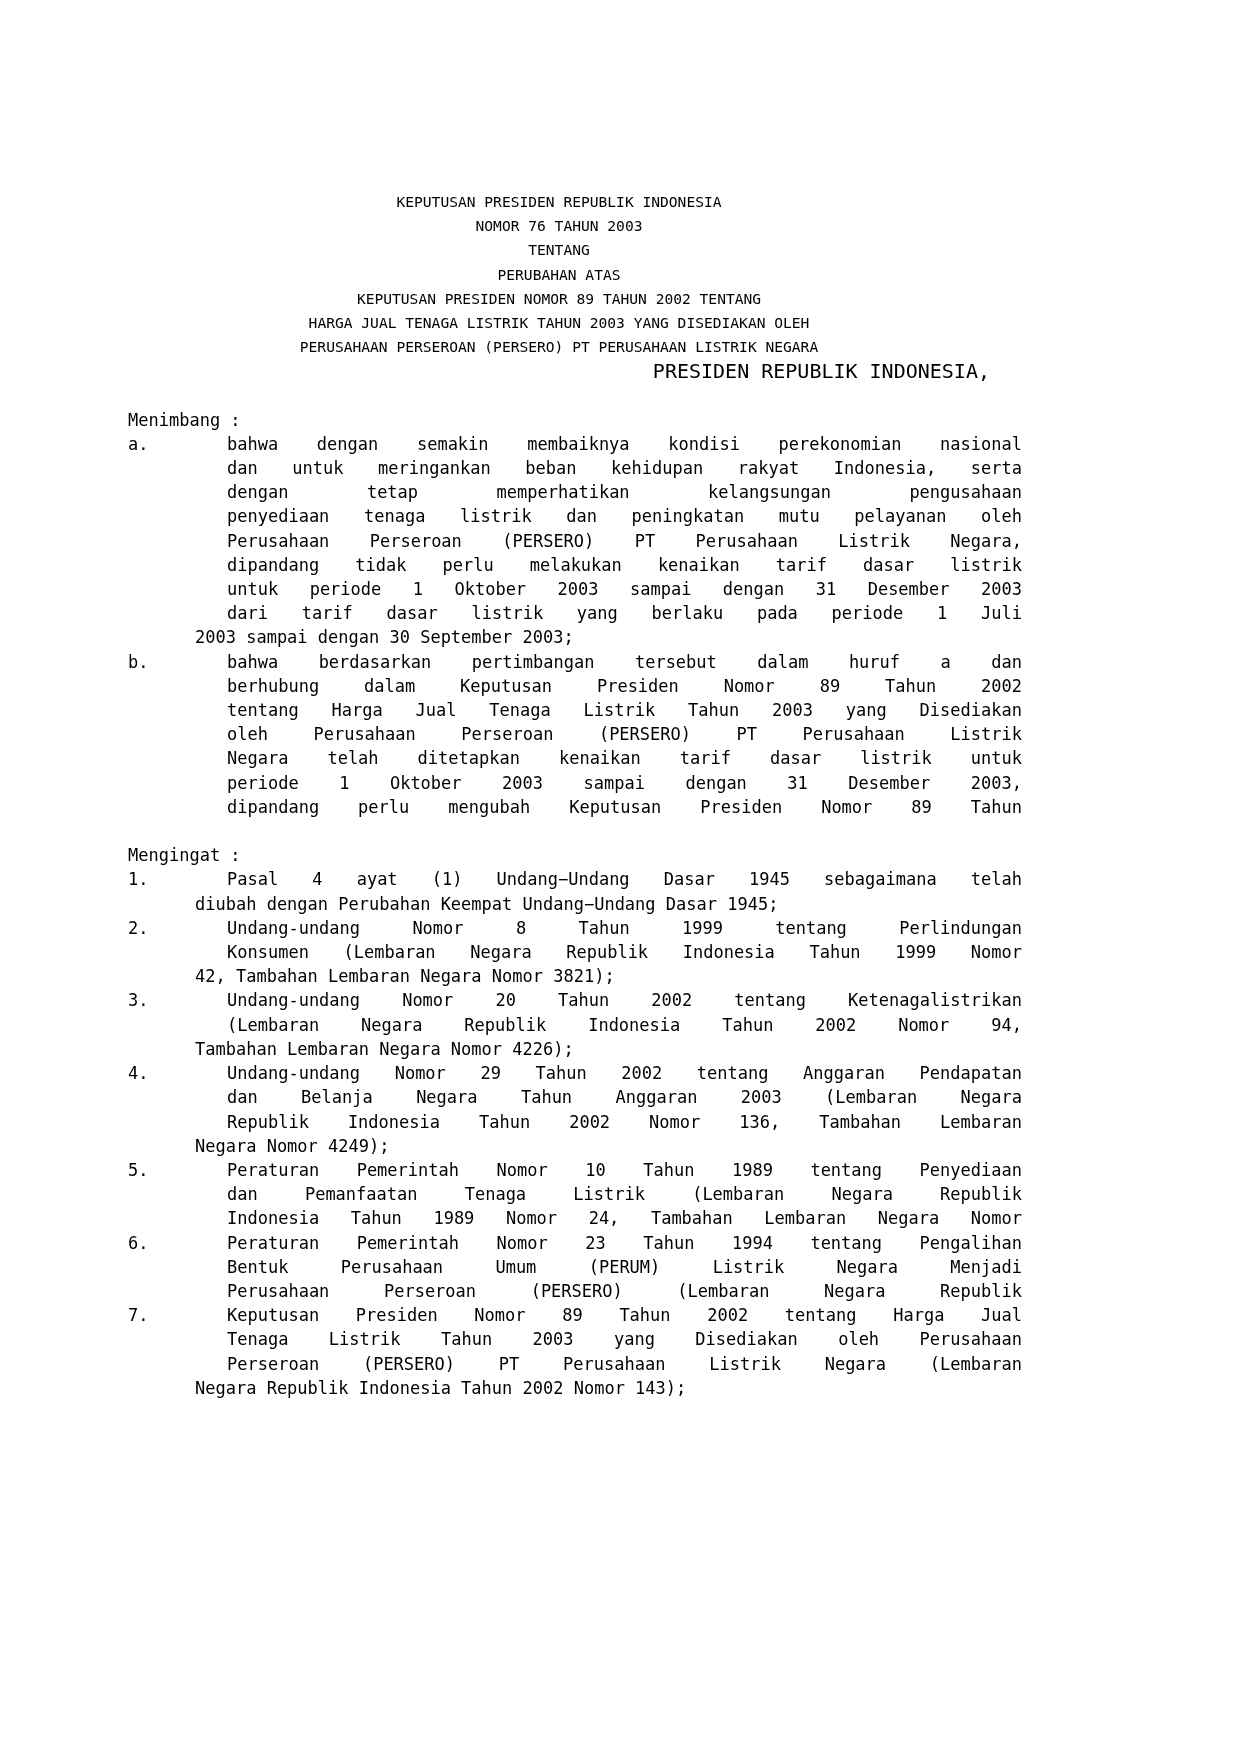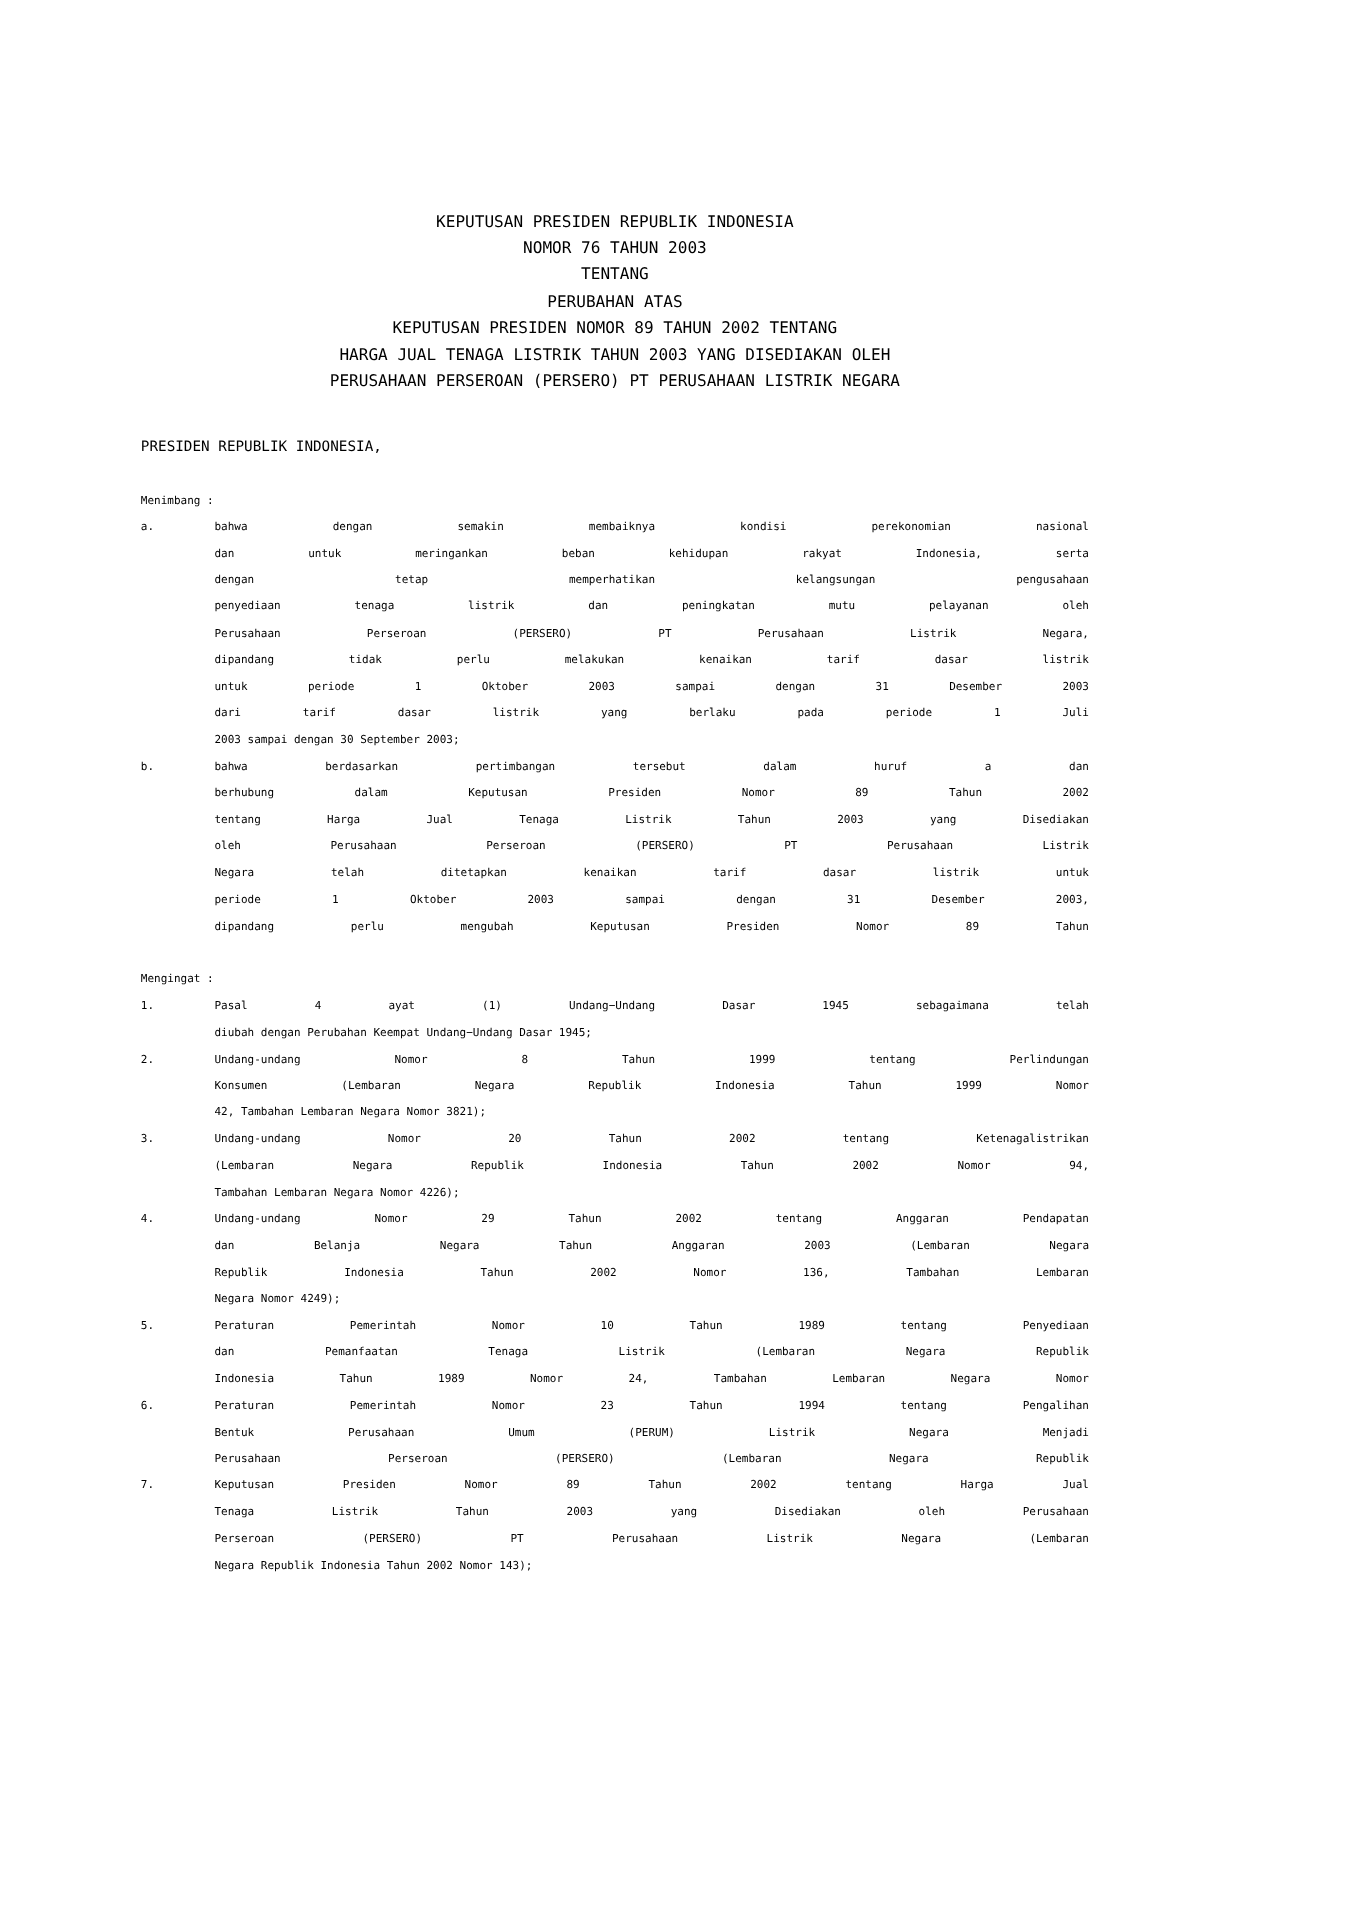--- a/index.html
+++ b/index.html
@@ -31,32 +31,31 @@
     letter-spacing: 0px;
     margin: 0;
     padding: 0;
     width: 862px;
   }
   .title-line {
     white-space: pre;
     display: block;
   }
   .presiden-line {
-    text-align: left;
-    font-size: 13px;
+    text-align: right;
+    font-size: 20px;
     line-height: 24.2px;
     width: 862px;
-    margin-top: 36px;
     white-space: pre;
   }
 
   
   .body-block {
     width: 862px;
-    font-size: 10px;
+    font-size: 17px;
     line-height: 24.2px;
   }
   .section-label {
     margin-top: 24px;
     white-space: pre;
   }
   .section-label.tight { margin-top: 0; }
 
   .list {
     margin: 0;
@@ -77,20 +76,21 @@
     flex: 1 1 auto;
     text-align: justify;
     text-justify: inter-word;
     
   }
   
   .jline {
     display: flex;
     justify-content: space-between;
     width: 795px;
+    margin-left: 32px;
   }
   .jline > span { white-space: pre; }
   
   .lline {
     display: block;
     white-space: pre;
     width: 795px;
   }
   .spacer { height: 24.2px; }
 </style>

